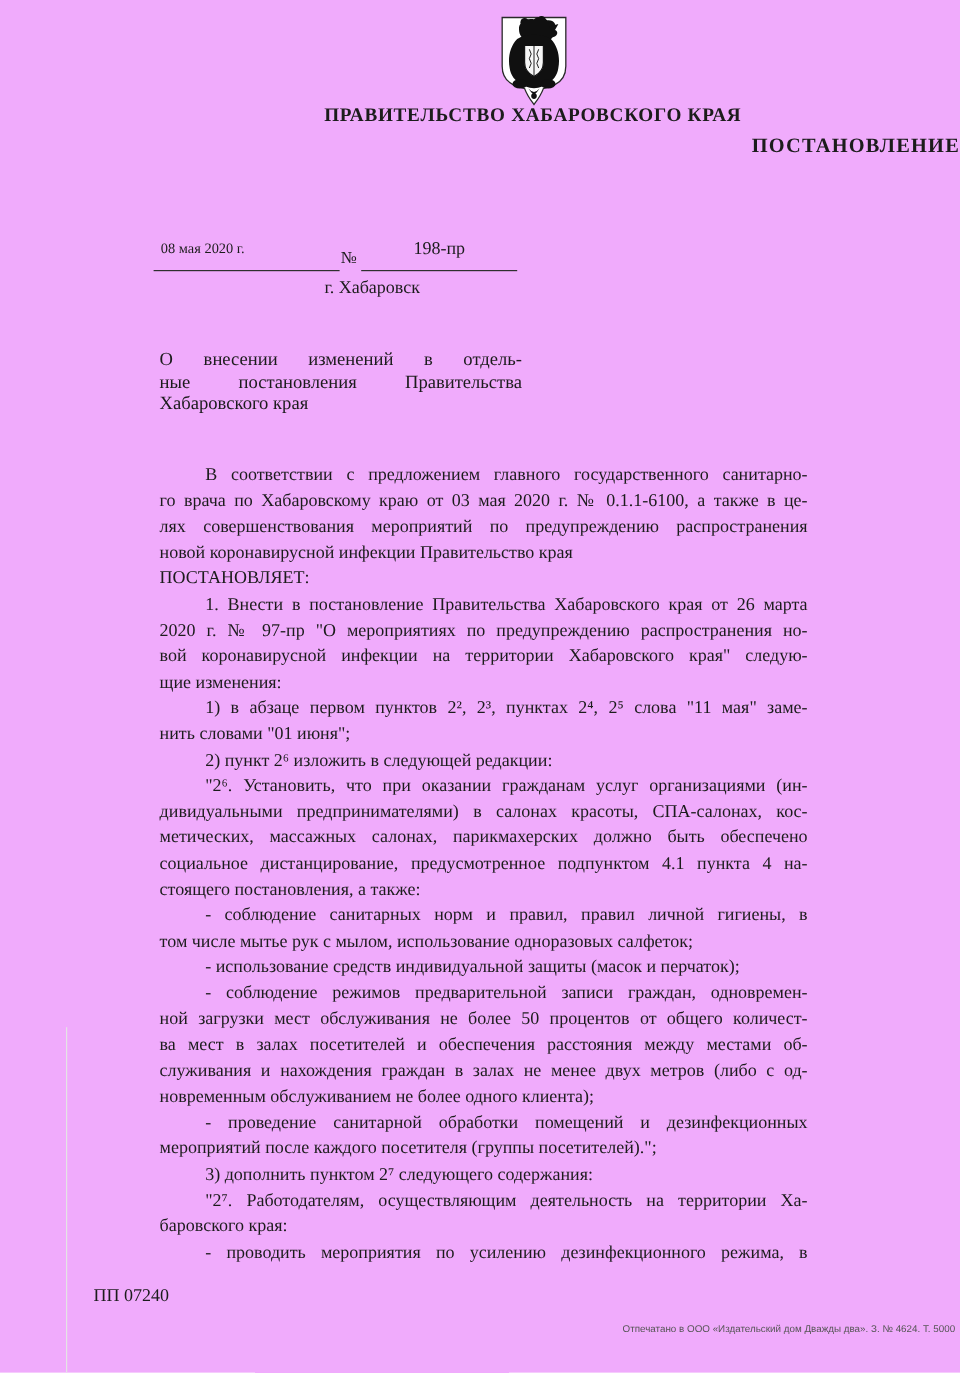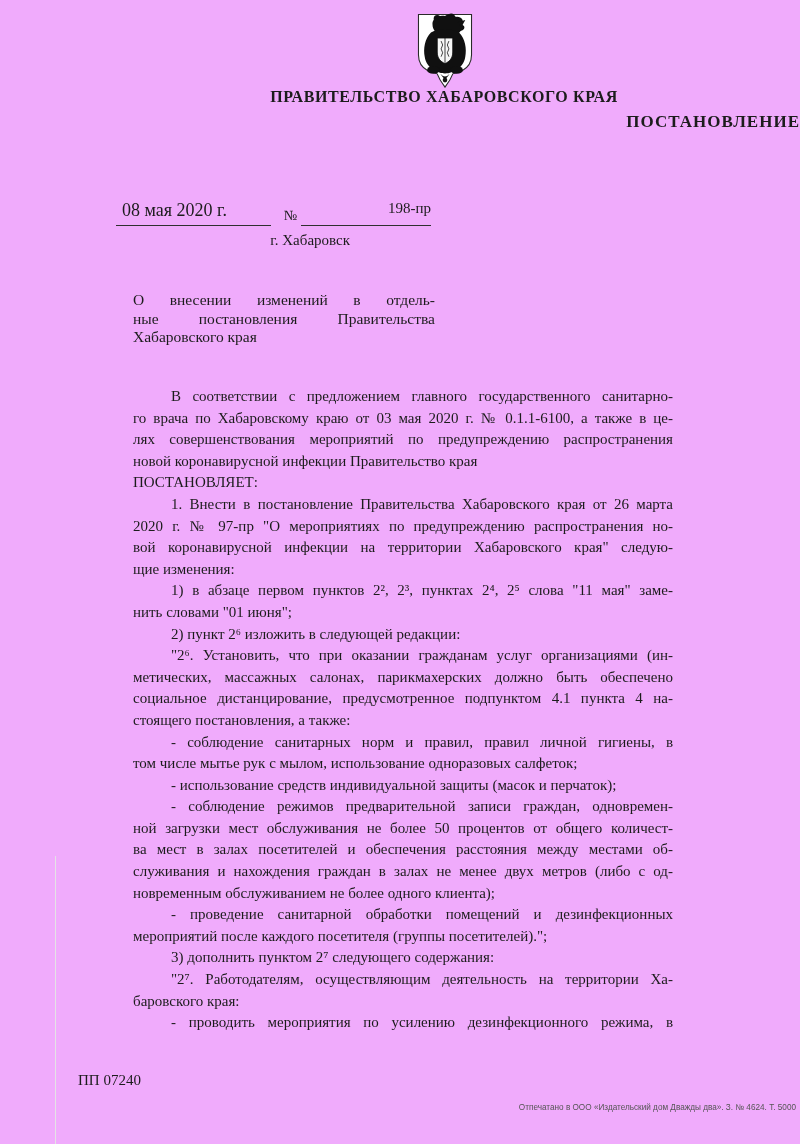--- a/index.html
+++ b/index.html
@@ -11,27 +11,27 @@
   .emblem svg{width:100%;height:100%;}
   .org{
     position:absolute;left:88px;top:88px;width:712px;text-align:center;
     font-weight:bold;font-size:16px;letter-spacing:.6px;
   }
   .doctype{
     position:absolute;left:88px;top:112px;width:712px;text-align:right;
     font-weight:bold;font-size:17px;letter-spacing:1px;
   }
   .date-u{
-    position:absolute;left:116px;top:200px;width:155px;height:26px;
-    border-bottom:1.5px solid #2f2f2f;font-size:18px;padding-left:6px;box-sizing:border-box;
+    position:absolute;left:128px;top:200px;width:155px;height:26px;
+    border-bottom:1.5px solid #2f2f2f;font-size:12px;padding-left:6px;box-sizing:border-box;
   }
   .numsign{position:absolute;left:284px;top:208px;font-size:14px;}
   .num-u{
     position:absolute;left:301px;top:200px;width:130px;height:26px;
-    border-bottom:1.5px solid #2f2f2f;font-size:15px;text-align:right;box-sizing:border-box;
+    border-bottom:1.5px solid #2f2f2f;font-size:15px;text-align:center;box-sizing:border-box;
   }
   .place{position:absolute;left:190px;top:232px;width:160px;text-align:right;font-size:15px;}
   .subject{position:absolute;left:133px;top:291px;width:302px;font-size:15.5px;}
   .subject .line{line-height:18.5px;}
   .docbody{position:absolute;left:133px;top:386px;width:540px;font-size:15px;}
   .docbody .line{line-height:21.6px;white-space:nowrap;}
   .line.just{text-align:justify;text-align-last:justify;}
   .line.ind{padding-left:38px;}
   .blank-code{position:absolute;left:78px;top:1072px;font-size:15px;}
   .print-note{
@@ -87,20 +87,21 @@
       <div class="line">новой коронавирусной инфекции Правительство края</div>
       <div class="line">ПОСТАНОВЛЯЕТ:</div>
       <div class="line just ind">1. Внести в постановление Правительства Хабаровского края от 26 марта</div>
       <div class="line just">2020 г. № 97-пр "О мероприятиях по предупреждению распространения но-</div>
       <div class="line just">вой коронавирусной инфекции на территории Хабаровского края" следую-</div>
       <div class="line">щие изменения:</div>
       <div class="line just ind">1) в абзаце первом пунктов 2², 2³, пунктах 2⁴, 2⁵ слова "11 мая" заме-</div>
       <div class="line">нить словами "01 июня";</div>
       <div class="line ind">2) пункт 2⁶ изложить в следующей редакции:</div>
       <div class="line just ind">"2⁶. Установить, что при оказании гражданам услуг организациями (ин-</div>
+      <div class="line just">дивидуальными предпринимателями) в салонах красоты, СПА-салонах, кос-</div>
       <div class="line just">метических, массажных салонах, парикмахерских должно быть обеспечено</div>
       <div class="line just">социальное дистанцирование, предусмотренное подпунктом 4.1 пункта 4 на-</div>
       <div class="line">стоящего постановления, а также:</div>
       <div class="line just ind">- соблюдение санитарных норм и правил, правил личной гигиены, в</div>
       <div class="line">том числе мытье рук с мылом, использование одноразовых салфеток;</div>
       <div class="line ind">- использование средств индивидуальной защиты (масок и перчаток);</div>
       <div class="line just ind">- соблюдение режимов предварительной записи граждан, одновремен-</div>
       <div class="line just">ной загрузки мест обслуживания не более 50 процентов от общего количест-</div>
       <div class="line just">ва мест в залах посетителей и обеспечения расстояния между местами об-</div>
       <div class="line just">служивания и нахождения граждан в залах не менее двух метров (либо с од-</div>

